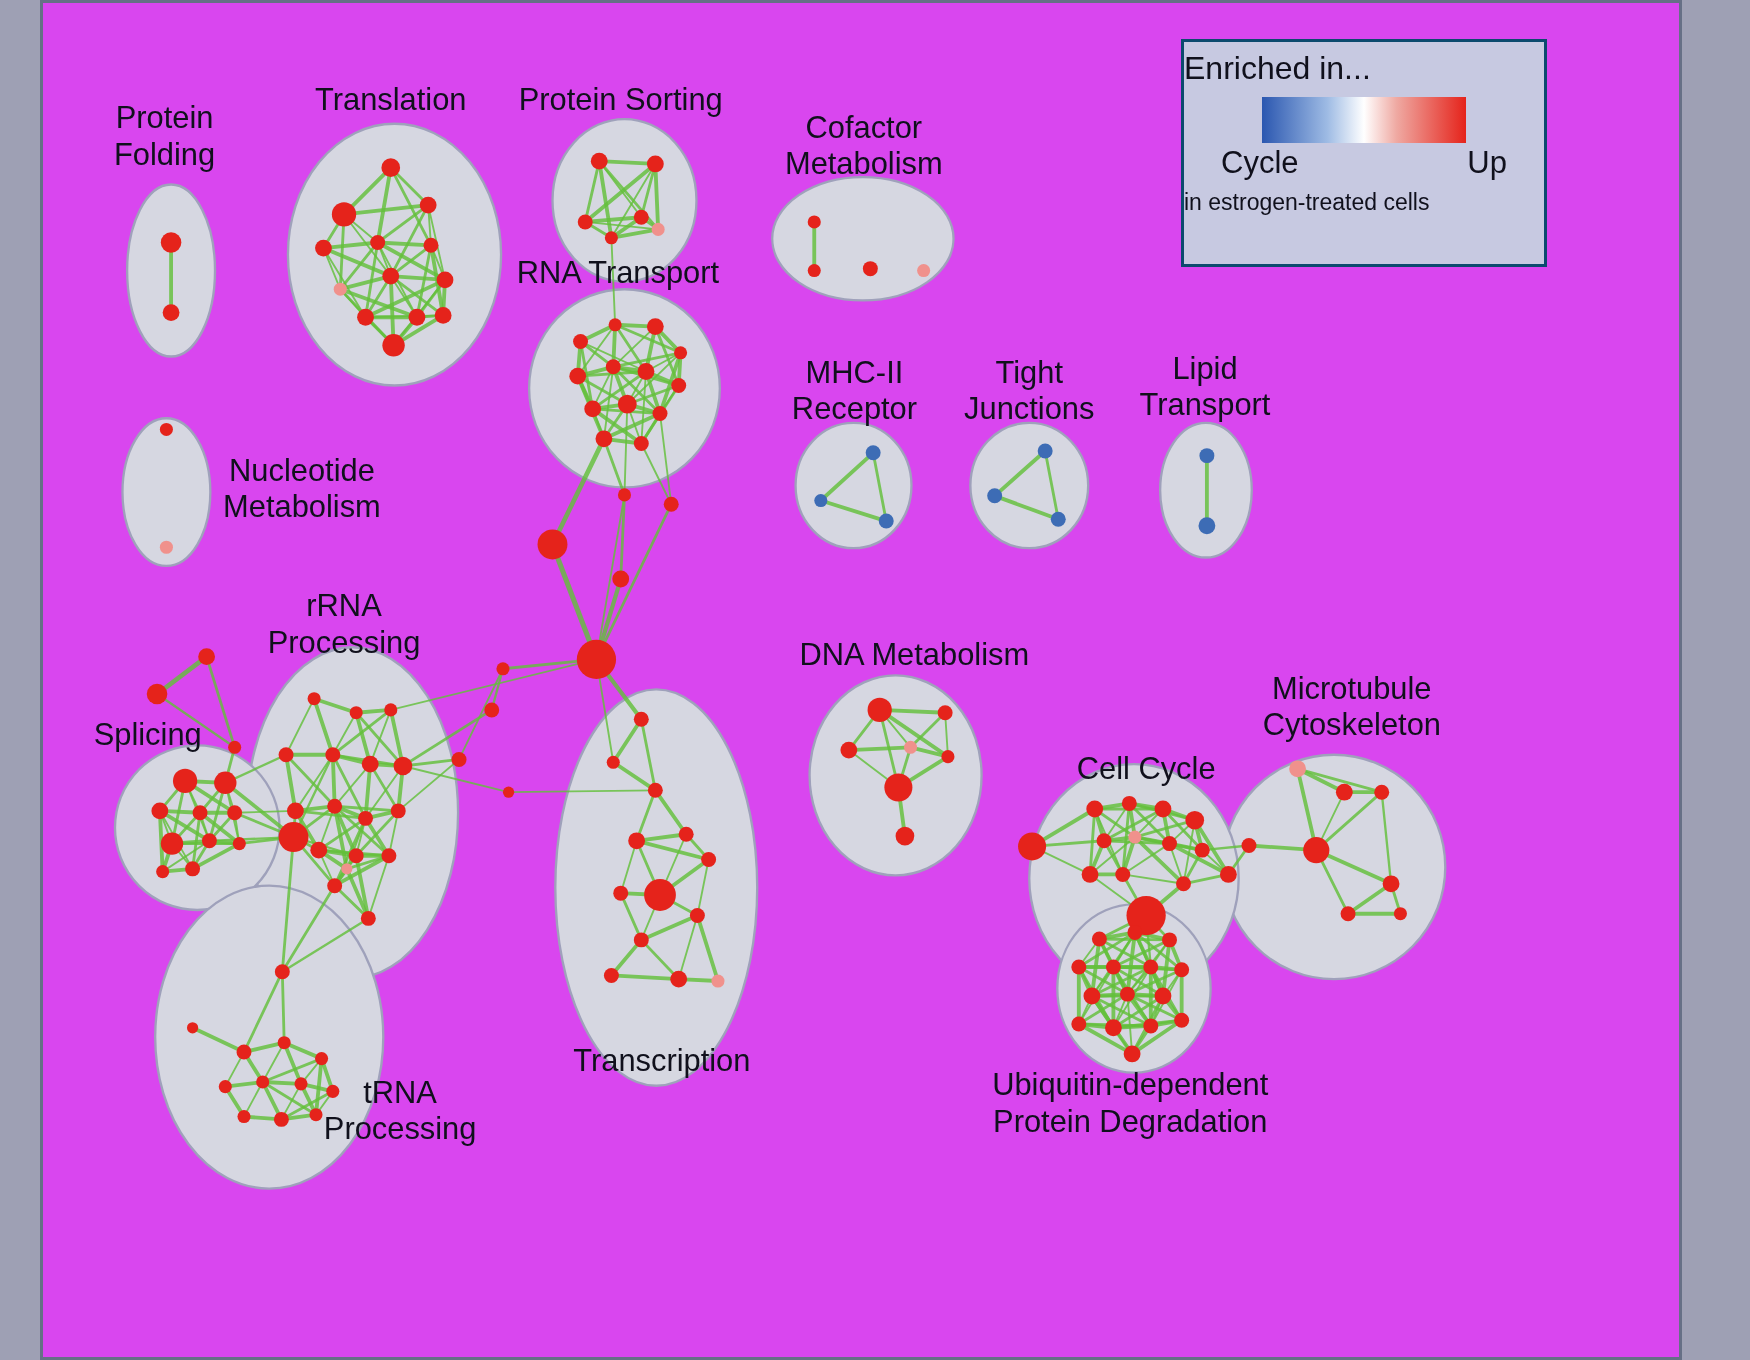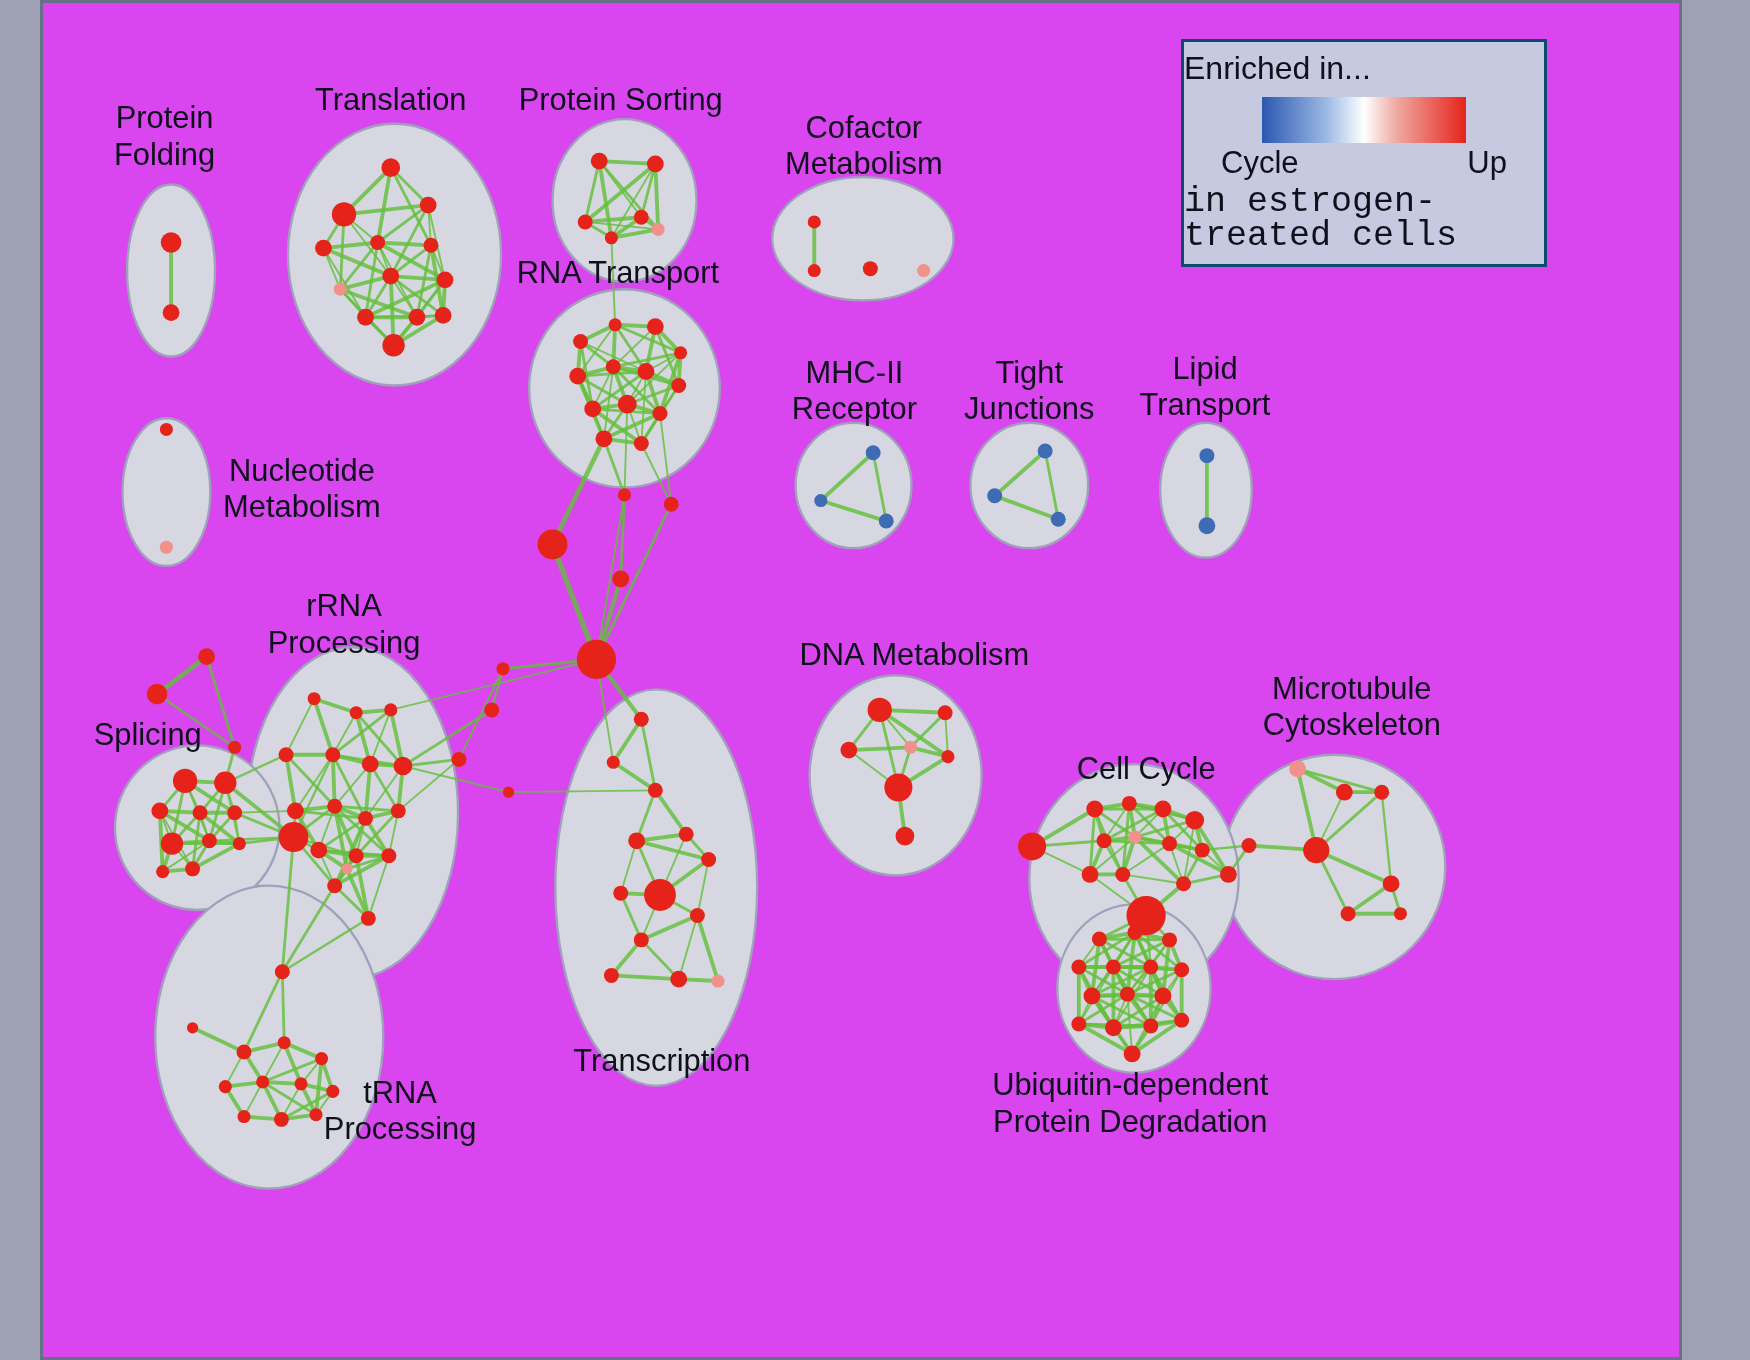--- a/index.html
+++ b/index.html
@@ -28,21 +28,21 @@
   #legend .grad{
     margin:10px auto 0 auto;
     width:204px;height:46px;
     background:linear-gradient(to right,#2b57b0 0%,#9ebbe4 32%,#ffffff 50%,#efa9a2 66%,#e5231b 100%);
   }
   #legend .updown{
     display:flex;justify-content:space-between;
     width:286px;margin:2px auto 0 auto;
     font-size:31px;
   }
-  #legend .sub{font-size:35px;line-height:34px;margin-top:4px;font-family:Liberation Mono, monospace;}
+  #legend .sub{font-size:23px;line-height:34px;margin-top:4px;}
   text.cluster-label{
     font-family:"Liberation Sans", sans-serif;
     font-size:33px;
     fill:#10101c;
   }
 </style>
 </head>
 <body>
 
 <div id="figure">

